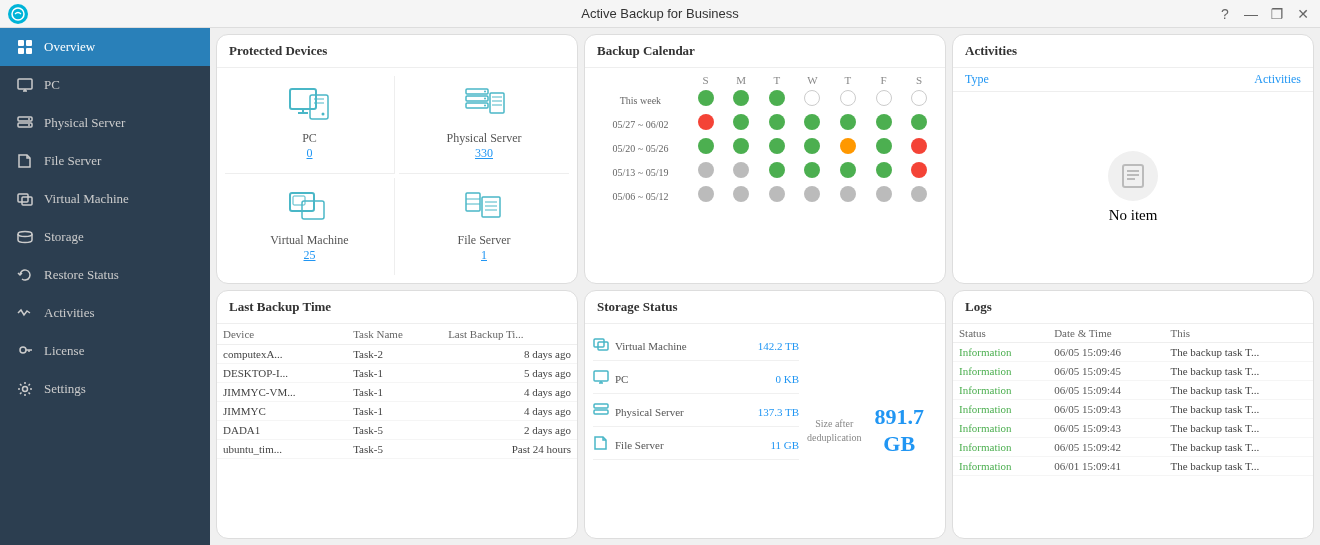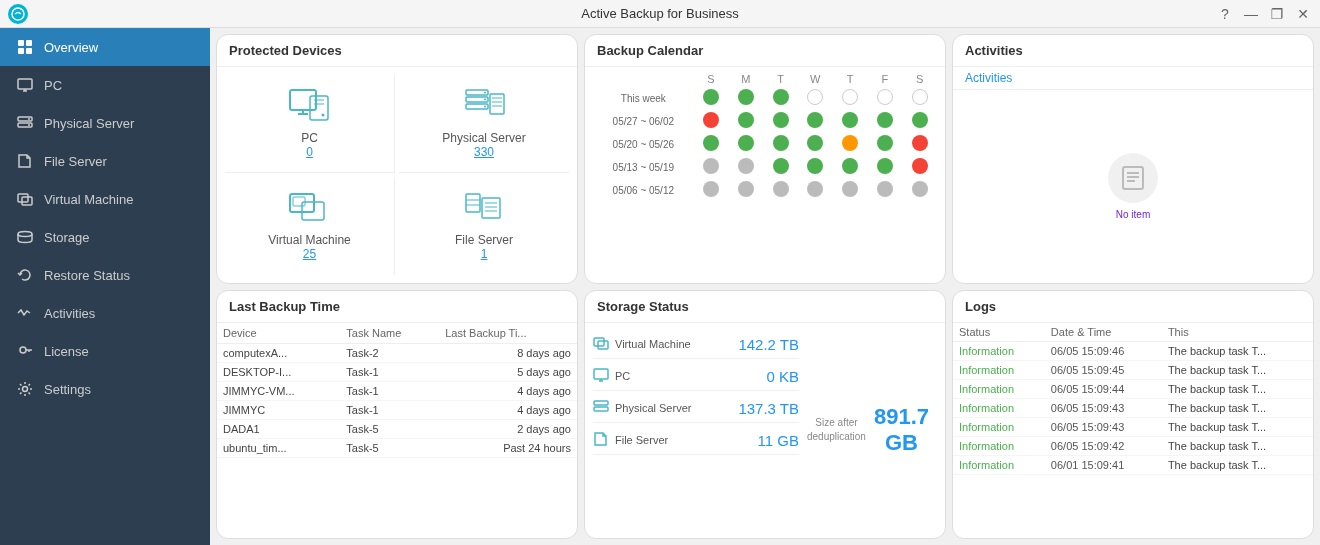--- a/index.html
+++ b/index.html
@@ -56,20 +56,21 @@
       display: flex;
       align-items: center;
       justify-content: center;
       color: white;
       font-size: 11px;
       font-weight: bold;
     }
     .main-layout {
       display: flex;
       height: calc(545px - 28px);
+      font-family: Liberation Serif, serif;
     }
     .sidebar {
       width: 210px;
       background: #2c3e50;
       height: 100%;
       display: flex;
       flex-direction: column;
       flex-shrink: 0;
     }
     .sidebar-item {
@@ -249,21 +250,21 @@
     }
     .storage-item {
       display: flex;
       align-items: center;
       gap: 6px;
       padding: 4px 0;
       border-bottom: 1px solid #f0f0f0;
     }
     .storage-item-icon { color: #4ab7c7; font-size: 14px; }
     .storage-item-name { font-size: 11px; color: #555; flex: 1; }
-    .storage-item-size { color: #2196F3; font-size: 15px; }
+    .storage-item-size { color: #2196F3; font-size: 11px; }
     .storage-dedup {
       width: 130px;
       display: flex;
       flex-direction: row;
       align-items: center;
       justify-content: center;
       text-align: center;
     }
     .dedup-label { font-size: 10px; color: #888; line-height: 1.4; }
     .dedup-size { font-size: 22px; font-weight: 600; color: #2196F3; line-height: 1.2; }
@@ -553,32 +554,33 @@
                 <td><span class="dot dot-gray"></span></td>
               </tr>
             </tbody>
           </table>
         </div>
       </div>
 
       <div class="panel">
         <div class="panel-title">Activities</div>
         <div style="display:flex;padding:4px 12px;border-bottom:1px solid #eee;">
+          <span style="font-size:12px;color:#2196F3;flex:1;">Type</span>
           <span style="font-size:12px;color:#2196F3;">Activities</span>
         </div>
         <div class="no-item-container">
           <div class="no-item-icon">
             <svg width="28" height="28" viewBox="0 0 28 28" fill="none" stroke="#bbb" stroke-width="2">
               <rect x="4" y="3" width="20" height="22" rx="2"></rect>
               <line x1="8" y1="9" x2="20" y2="9"></line>
               <line x1="8" y1="13" x2="20" y2="13"></line>
               <line x1="8" y1="17" x2="16" y2="17"></line>
             </svg>
           </div>
-          <span style="font-size:10px;color:#6d28d9;">No item</span>
+          <span style="font-size:15px;color:#000000;">No item</span>
         </div>
       </div>
 
       <div class="panel">
         <div class="panel-title">Last Backup Time</div>
         <div class="panel-content" style="padding:0;overflow:auto;">
           <table class="backup-table">
             <thead>
               <tr>
                 <th>Device</th>

